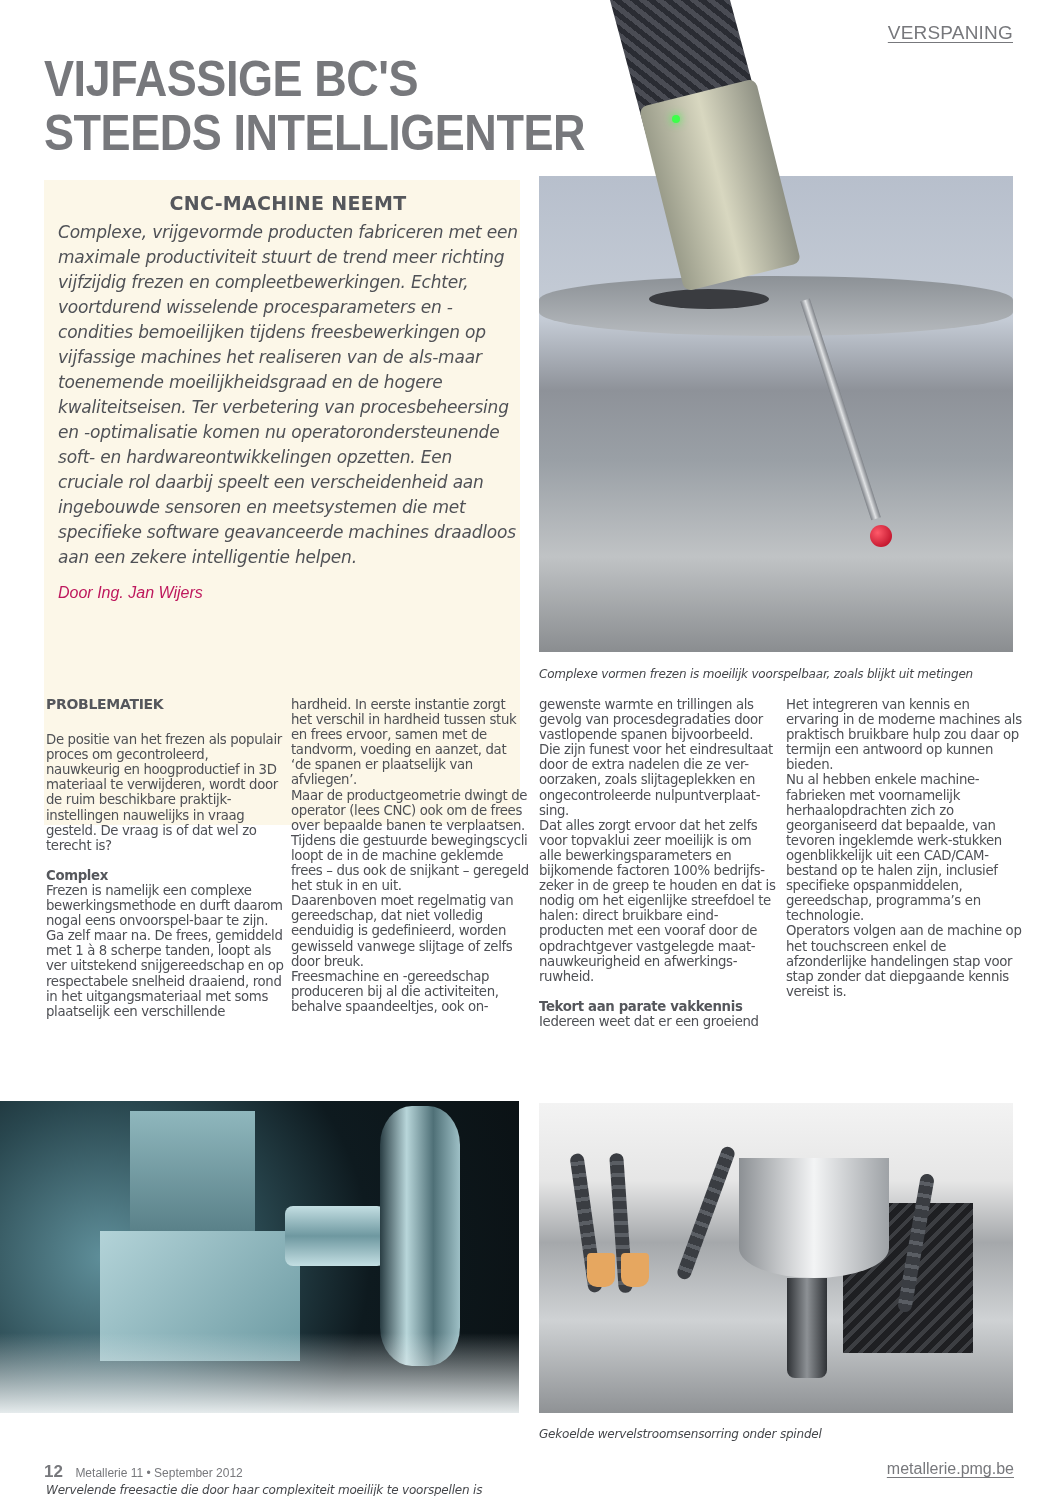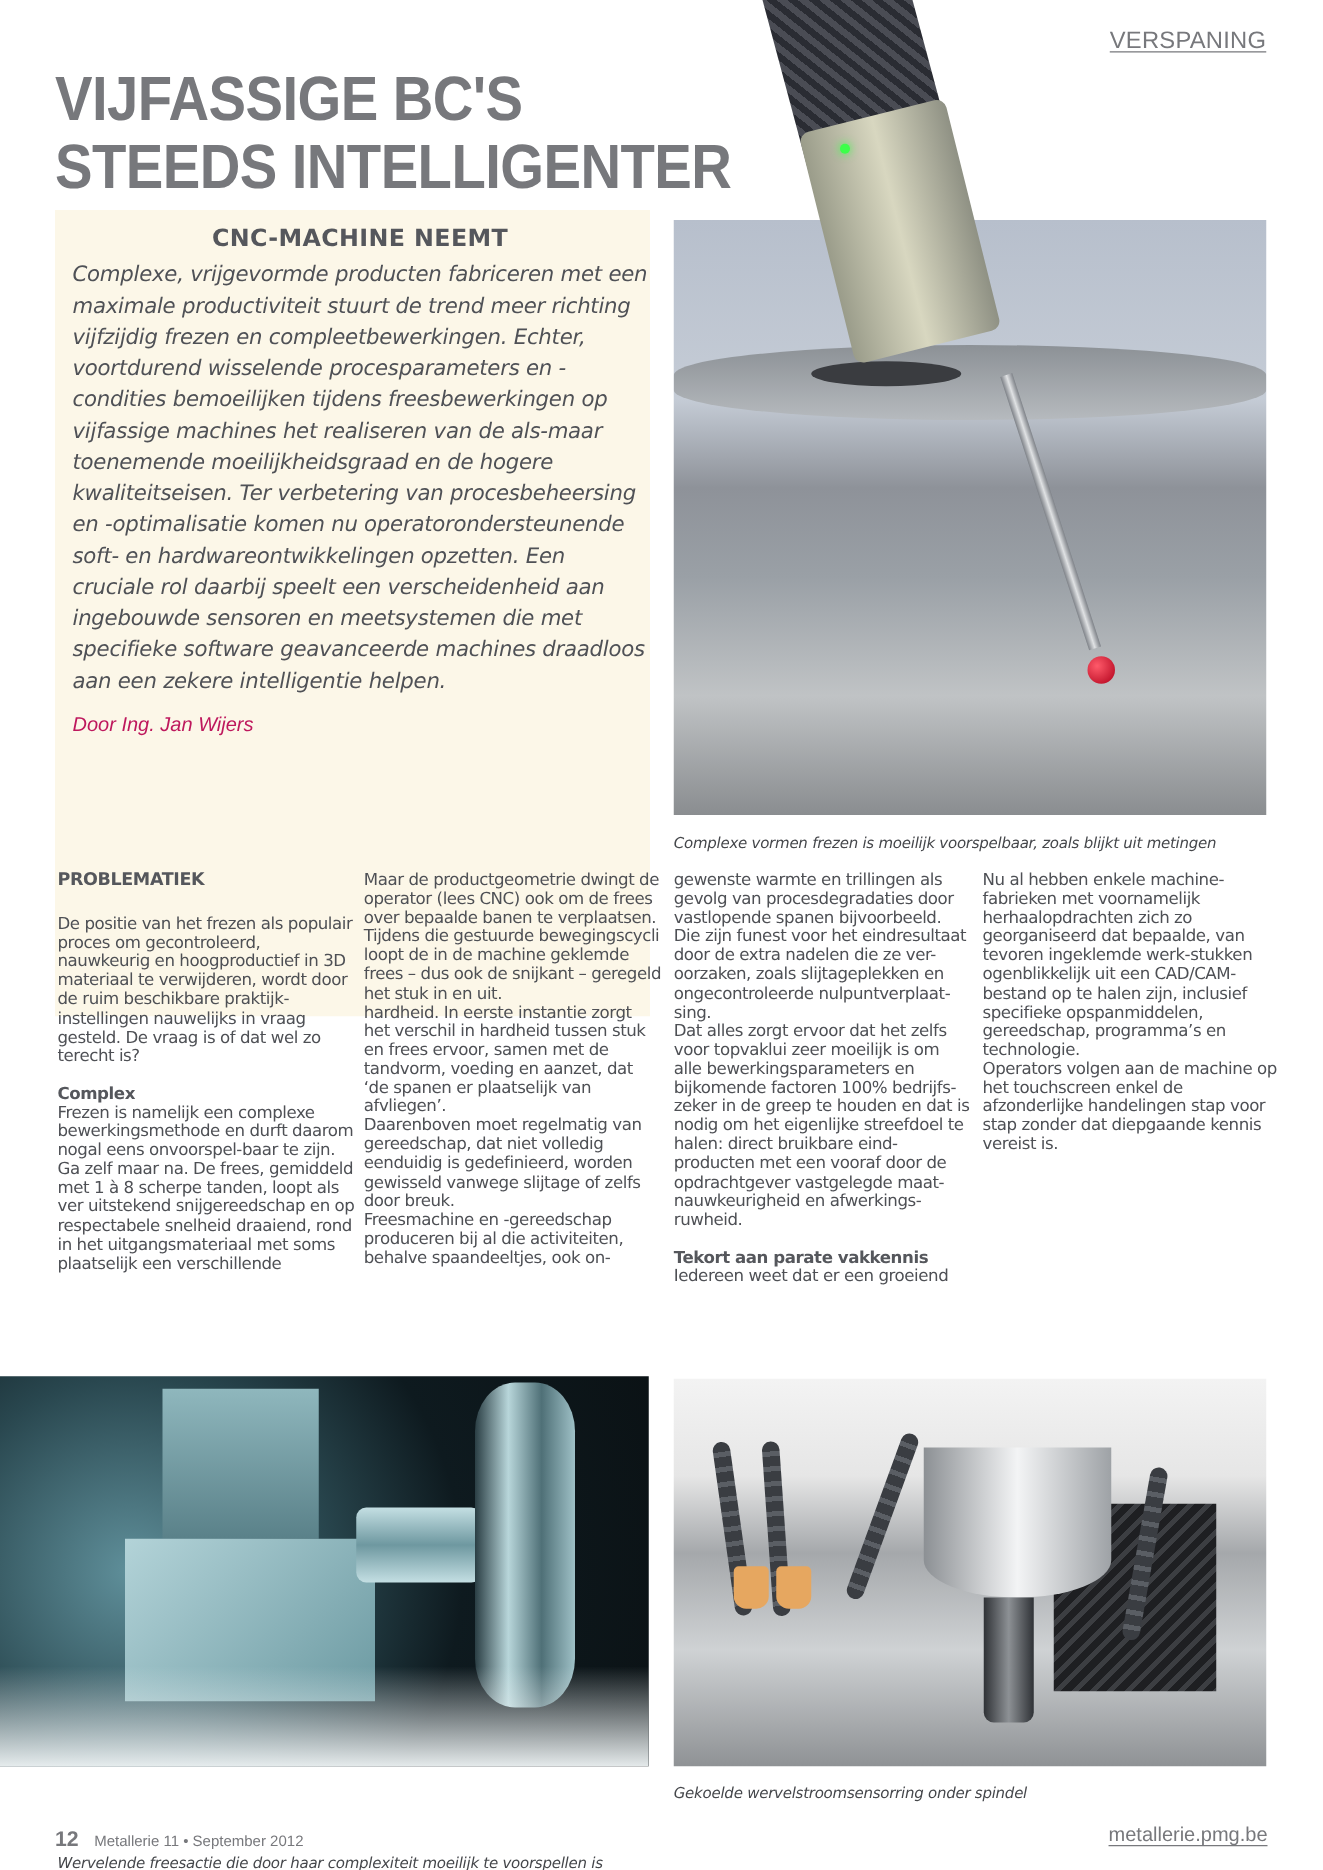--- a/index.html
+++ b/index.html
@@ -12,21 +12,21 @@
       position: absolute; right: 45px; top: 22px;
       font-family: "Liberation Sans", sans-serif; font-size: 19px; color: #77787c;
       text-decoration: underline; text-underline-offset: 3px; letter-spacing: 0.2px;
     }
     .title {
       position: absolute; left: 44px; top: 52px; margin: 0;
       font-family: "Liberation Sans", sans-serif; font-weight: bold; font-size: 50px;
       line-height: 54px; color: #77787c; letter-spacing: -0.5px; transform: scaleX(0.9); transform-origin: left top;
     }
     .intro {
-      position: absolute; left: 44px; top: 168px; width: 476px; height: 645px;
+      position: absolute; left: 44px; top: 180px; width: 476px; height: 645px;
       background: #fcf7e8; box-sizing: border-box; padding: 10px 2px 0 14px;
     }
     .intro h2 {
       margin: 0; text-align: center; font-family: "DejaVu Sans", sans-serif;
       font-weight: bold; font-size: 19px; line-height: 26px; color: #55575c; letter-spacing: 0.3px;
     }
     .intro p.lead {
       margin: 4px 0 0 0; font-family: "DejaVu Sans", sans-serif; font-style: italic;
       font-size: 17px; line-height: 25px; color: #4f5156; letter-spacing: -0.2px;
     }
@@ -117,35 +117,36 @@
 
 <div class="col" style="left:46px;">
   <p class="head">PROBLEMATIEK</p>
   <p>De positie van het frezen als populair proces om gecontroleerd, nauwkeurig en hoogproductief in 3D materiaal te verwijderen, wordt door de ruim beschikbare praktijk-instellingen nauwelijks in vraag gesteld. De vraag is of dat wel zo terecht is?</p>
   <div class="gap"></div>
   <p class="sub">Complex</p>
   <p>Frezen is namelijk een complexe bewerkingsmethode en durft daarom nogal eens onvoorspel-baar te zijn. Ga zelf maar na. De frees, gemiddeld met 1 à 8 scherpe tanden, loopt als ver uitstekend snijgereedschap en op respectabele snelheid draaiend, rond in het uitgangsmateriaal met soms plaatselijk een verschillende</p>
 </div>
 
 <div class="col" style="left:291px;">
+  <p>hardheid. In eerste instantie zorgt het verschil in hardheid tussen stuk en frees ervoor, samen met de tandvorm, voeding en aanzet, dat ‘de spanen er plaatselijk van afvliegen’.</p>
   <p>Maar de productgeometrie dwingt de operator (lees CNC) ook om de frees over bepaalde banen te verplaatsen. Tijdens die gestuurde bewegingscycli loopt de in de machine geklemde frees – dus ook de snijkant – geregeld het stuk in en uit.</p>
-  <p>hardheid. In eerste instantie zorgt het verschil in hardheid tussen stuk en frees ervoor, samen met de tandvorm, voeding en aanzet, dat ‘de spanen er plaatselijk van afvliegen’.</p>
   <p>Daarenboven moet regelmatig van gereedschap, dat niet volledig eenduidig is gedefinieerd, worden gewisseld vanwege slijtage of zelfs door breuk.</p>
   <p>Freesmachine en -gereedschap produceren bij al die activiteiten, behalve spaandeeltjes, ook on-</p>
 </div>
 
 <div class="col" style="left:539px;">
   <p>gewenste warmte en trillingen als gevolg van procesdegradaties door vastlopende spanen bijvoorbeeld. Die zijn funest voor het eindresultaat door de extra nadelen die ze ver-oorzaken, zoals slijtageplekken en ongecontroleerde nulpuntverplaat-sing.</p>
   <p>Dat alles zorgt ervoor dat het zelfs voor topvaklui zeer moeilijk is om alle bewerkingsparameters en bijkomende factoren 100% bedrijfs-zeker in de greep te houden en dat is nodig om het eigenlijke streefdoel te halen: direct bruikbare eind-producten met een vooraf door de opdrachtgever vastgelegde maat-nauwkeurigheid en afwerkings-ruwheid.</p>
   <div class="gap"></div>
   <p class="sub">Tekort aan parate vakkennis</p>
   <p>Iedereen weet dat er een groeiend</p>
 </div>
 
 <div class="col" style="left:786px; width:240px;">
+  <p>Het integreren van kennis en ervaring in de moderne machines als praktisch bruikbare hulp zou daar op termijn een antwoord op kunnen bieden.</p>
   <p>Nu al hebben enkele machine-fabrieken met voornamelijk herhaalopdrachten zich zo georganiseerd dat bepaalde, van tevoren ingeklemde werk-stukken ogenblikkelijk uit een CAD/CAM-bestand op te halen zijn, inclusief specifieke opspanmiddelen, gereedschap, programma’s en technologie.</p>
   <p>Operators volgen aan de machine op het touchscreen enkel de afzonderlijke handelingen stap voor stap zonder dat diepgaande kennis vereist is.</p>
 </div>
 
 <div class="photo photo-chips">
   <div class="chips-block2"></div>
   <div class="chips-block"></div>
   <div class="chips-spindle"></div>
   <div class="chips-chuck"></div>
   <div class="chips-fade"></div>

